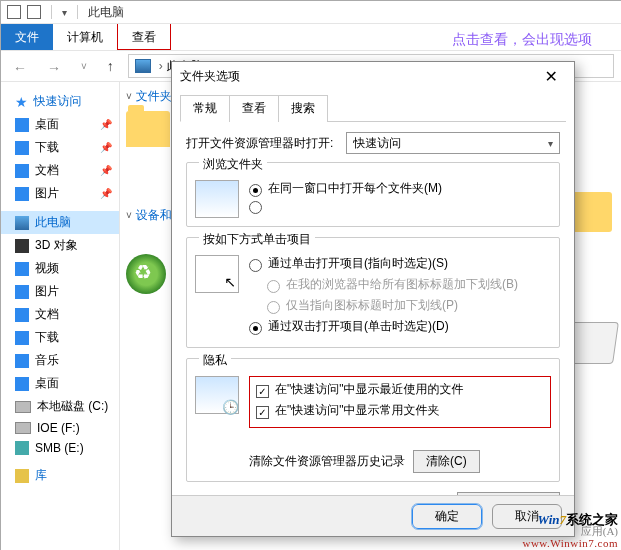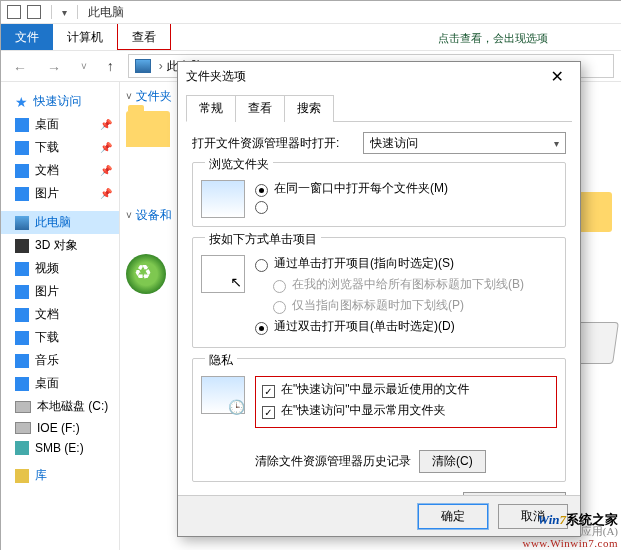--- a/index.html
+++ b/index.html
@@ -1,17 +1,17 @@
 <!DOCTYPE html>
 <html><head>
 <meta charset="utf-8">
 <style>
 html,body{margin:0;padding:0;font-family:"Microsoft YaHei","Segoe UI",sans-serif;font-size:12px;color:#000;background:#fff;}
 .viewport{position:relative;width:621px;height:550px;overflow:hidden;border:1px solid #aaa;}
-.annotation{position:absolute;right:44px;top:30px;color:#14532d;font-size:11px;width:140px;z-index:50;}
+.annotation{position:absolute;right:30px;top:30px;color:#8b5cf6;font-size:14px;width:140px;z-index:50;}
 
 .titlebar{display:flex;align-items:center;height:22px;border-bottom:1px solid #e5e5e5;}
 .titlebar .qat{display:flex;align-items:center;gap:6px;padding-left:6px;}
 .sq{width:12px;height:12px;border:1px solid #666;}
 .sep{width:1px;height:14px;background:#ccc;margin:0 4px;}
 .titlebar .title{margin-left:6px;font-size:12px;color:#333;}
 
 .ribbon{display:flex;height:26px;align-items:stretch;border-bottom:1px solid #e5e5e5;}
 .ribbon .tab{padding:5px 14px;font-size:12px;cursor:pointer;}
 .ribbon .tab.file{background:#1e74c9;color:#fff;}
@@ -48,49 +48,49 @@
 .main .group{color:#0066cc;margin-bottom:6px;}
 .main .chev2{color:#555;font-size:10px;margin-right:4px;}
 .folders{display:flex;gap:10px;}
 .folder{width:44px;height:36px;background:#ffd76a;border-radius:3px 3px 0 0;position:relative;}
 .folder:before{content:"";position:absolute;top:-6px;left:2px;width:16px;height:6px;background:#ffd76a;border-radius:2px 2px 0 0;}
 .bigfolder{width:48px;height:40px;background:#ffd76a;border-radius:3px;position:absolute;right:10px;top:110px;}
 .recycle{width:40px;height:40px;background:radial-gradient(circle,#7ec850 40%,#3a8a2a 70%);border-radius:50%;position:relative;margin-top:30px;}
 .recycle:after{content:"♻";position:absolute;top:6px;left:8px;color:#fff;font-size:20px;}
 .laptop{position:absolute;right:6px;top:240px;width:68px;height:40px;background:#f2f2f2;border:1px solid #aaa;border-radius:4px;transform:skewX(-8deg);}
 
-.dialog{position:absolute;left:176px;top:60px;width:402px;height:474px;background:#fff;border:1px solid #888;box-shadow:4px 4px 12px rgba(0,0,0,0.3);z-index:10;display:flex;flex-direction:column;}
+.dialog{position:absolute;left:170px;top:60px;width:402px;height:474px;background:#fff;border:1px solid #888;box-shadow:4px 4px 12px rgba(0,0,0,0.3);z-index:10;display:flex;flex-direction:column;}
 .dlg-title{display:flex;align-items:center;height:28px;padding:0 8px;}
 .dlg-title .txt{font-size:12px;}
 .dlg-close{margin-left:auto;font-size:16px;padding:0 8px;cursor:pointer;}
 .dlg-tabs{display:flex;margin:4px 8px 0 8px;border-bottom:1px solid #ccc;}
 .dlg-tab{padding:4px 12px;border:1px solid #ccc;border-bottom:none;margin-right:-1px;background:#fff;cursor:pointer;position:relative;top:1px;}
 .dlg-tab.active{border-bottom:1px solid #fff;}
 .dlg-body{flex:1;padding:10px 14px;overflow:hidden;}
-.row{display:flex;align-items:center;gap:24px;margin-bottom:8px;}
+.row{display:flex;align-items:center;gap:13px;margin-bottom:8px;}
 .select{border:1px solid #999;height:20px;flex:1;display:flex;align-items:center;padding:0 6px;justify-content:space-between;}
 .select .arr{font-size:10px;color:#555;}
 .groupbox{border:1px solid #ccc;border-radius:2px;padding:8px 8px 8px 8px;margin-bottom:10px;}
 .groupbox .legend{position:relative;top:-15px;left:4px;background:#fff;padding:0 4px;display:inline-block;}
 .groupbox .content{margin-top:-8px;display:flex;gap:10px;}
 .thumb{width:42px;height:36px;border:1px solid #aaa;background:linear-gradient(#cde6ff,#fff);flex:0 0 42px;}
 .opts{flex:1;}
 .opt{display:flex;align-items:flex-end;gap:6px;margin-bottom:4px;font-size:12px;}
 .opt.dis{color:#9a9a9a;}
 .radio{width:11px;height:11px;border:1px solid #555;border-radius:50%;display:inline-flex;align-items:center;justify-content:center;}
 .radio.sel:after{content:"";width:5px;height:5px;background:#000;border-radius:50%;}
 .radio.dis{border-color:#aaa;}
 .checkbox{width:11px;height:11px;border:1px solid #555;display:inline-flex;align-items:center;justify-content:center;font-size:10px;line-height:1;}
 .checkbox.ck:after{content:"✓";color:#000;}
 .privacy-box{border:1px solid #d00000;padding:4px 6px;}
 .clear-row{display:flex;align-items:center;gap:8px;margin-top:22px;}
 .btn{border:1px solid #999;background:#efefef;padding:2px 12px;cursor:pointer;font-size:12px;}
 .restore-row{display:flex;justify-content:flex-end;margin-top:10px;}
 .dlg-foot{height:40px;background:#f0f0f0;border-top:1px solid #ccc;display:flex;align-items:center;justify-content:flex-end;gap:10px;padding-right:12px;}
-.dlg-foot .btn{padding:3px 22px;}
+.dlg-foot .btn{padding:3px 22px;border-radius:6px;}
 .dlg-foot .btn.primary{border:1px solid #2d89ef;outline:1px solid #8ab9ea;}
 .brand{position:absolute;right:4px;bottom:2px;font-size:13px;font-family:"SimSun",serif;line-height:1.1;z-index:60;text-align:right;}
 .brand .b1{color:#0046a8;font-weight:bold;font-style:italic;}
 .brand .b2{color:#c79300;font-weight:bold;font-style:italic;}
 .brand .b3{color:#000;font-weight:bold;}
 .brand .url{color:#b0241c;font-size:11px;letter-spacing:0.5px;}
 .brand .sub{color:#888;font-size:11px;margin-top:-2px;}
 </style>
 </head>
 <body>

